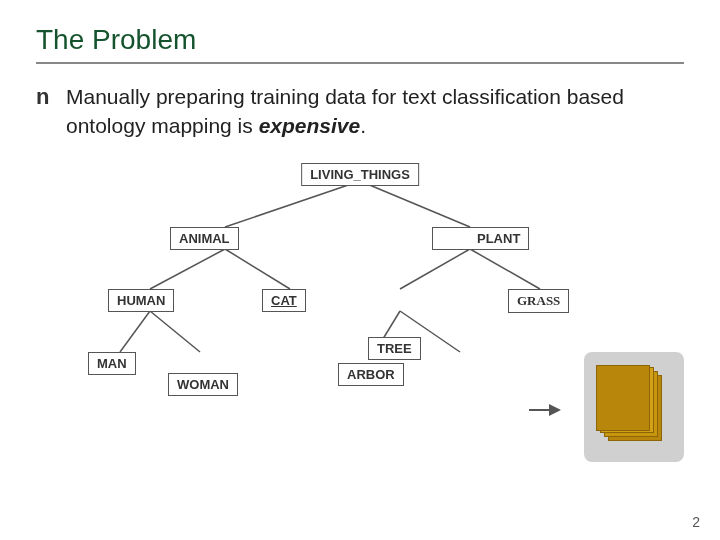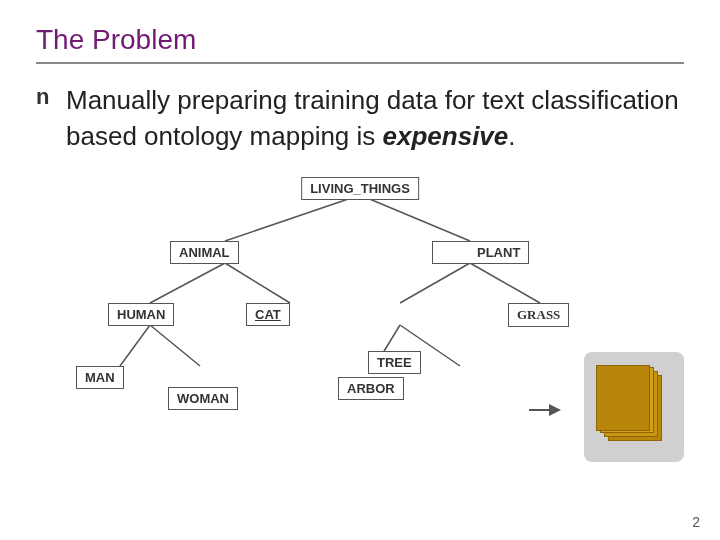--- a/index.html
+++ b/index.html
@@ -15,21 +15,21 @@
     .slide {
       width: 720px;
       height: 540px;
       padding: 24px 36px 20px 36px;
       position: relative;
     }
 
     .slide-title {
       font-size: 28px;
       font-weight: normal;
-      color: #701a75;
+      color: #14532d;
       border-bottom: 2px solid #888;
       padding-bottom: 6px;
       margin-bottom: 18px;
     }
 
     .bullet-point {
       display: flex;
       align-items: flex-start;
       gap: 10px;
       margin-bottom: 18px;
@@ -37,21 +37,21 @@
 
     .bullet-n {
       font-size: 22px;
       font-weight: bold;
       color: #333;
       margin-top: 2px;
       min-width: 20px;
     }
 
     .bullet-text {
-      font-size: 26px;
+      font-size: 21px;
       color: #222;
       line-height: 1.4;
     }
 
     .bullet-text em {
       font-style: italic;
       font-weight: bold;
     }
 
     
@@ -162,27 +162,27 @@
     </svg>
 
     <div class="node-label" style="top:4px; left:50%; transform:translateX(-50%);">LIVING_THINGS</div>
 
     <div class="node-label" style="top:68px; left:100px;">ANIMAL</div>
 
     <div class="node-label" style="top:68px; left:362px;padding-left:44px;">PLANT</div>
 
     <div class="node-label" style="top:130px; left:38px;">HUMAN</div>
 
-    <div class="node-label" style="top:130px; left:176px;text-decoration:underline;">CAT</div>
+    <div class="node-label" style="top:130px; left:192px;text-decoration:underline;">CAT</div>
 
     <div class="node-label" style="top:130px; left:298px;margin-top:48px;">TREE</div>
 
     <div class="node-label" style="top:130px; left:438px;font-family:Liberation Serif, serif;">GRASS</div>
 
-    <div class="node-label" style="top:193px; left:6px;">MAN</div>
+    <div class="node-label" style="top:193px; left:18px;">MAN</div>
 
     <div class="node-label" style="top:193px; left:98px;margin-top:21px;">WOMAN</div>
 
     <div class="node-label" style="top:193px; left:268px;margin-top:11px;">ARBOR</div>
 
   </div>
 
   <svg style="position:absolute; right:155px; bottom:118px; width:36px; height:24px;">
     <defs>
       <marker id="arrowhead" markerWidth="6" markerHeight="6" refX="5" refY="3" orient="auto">

